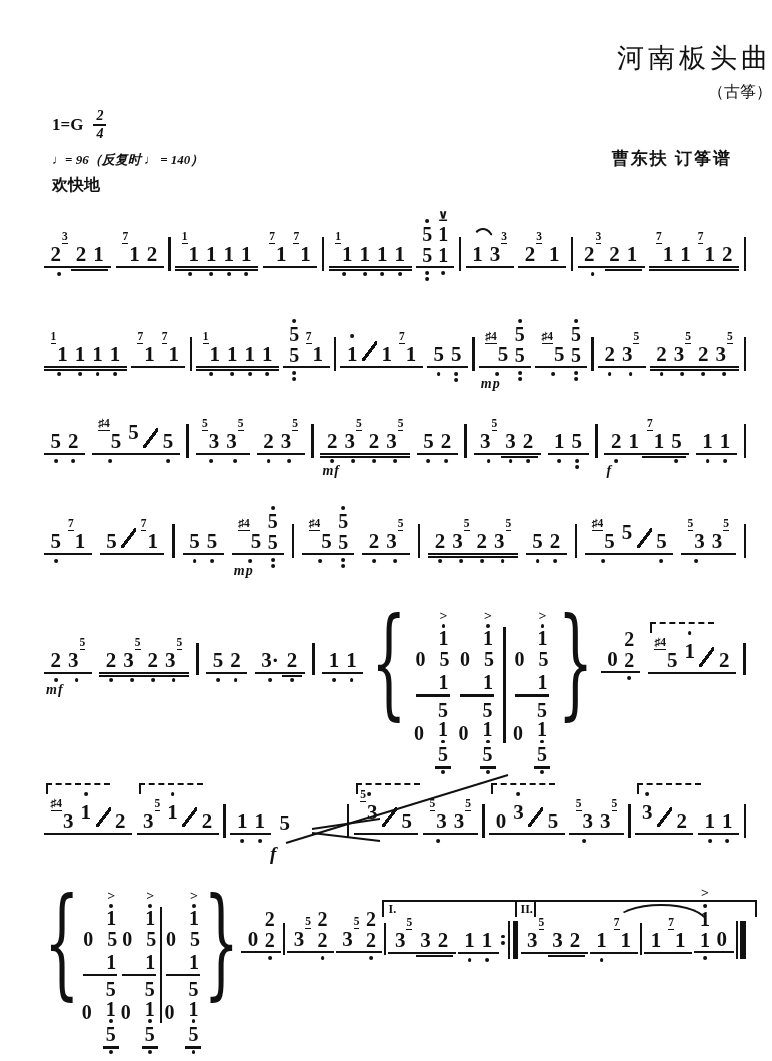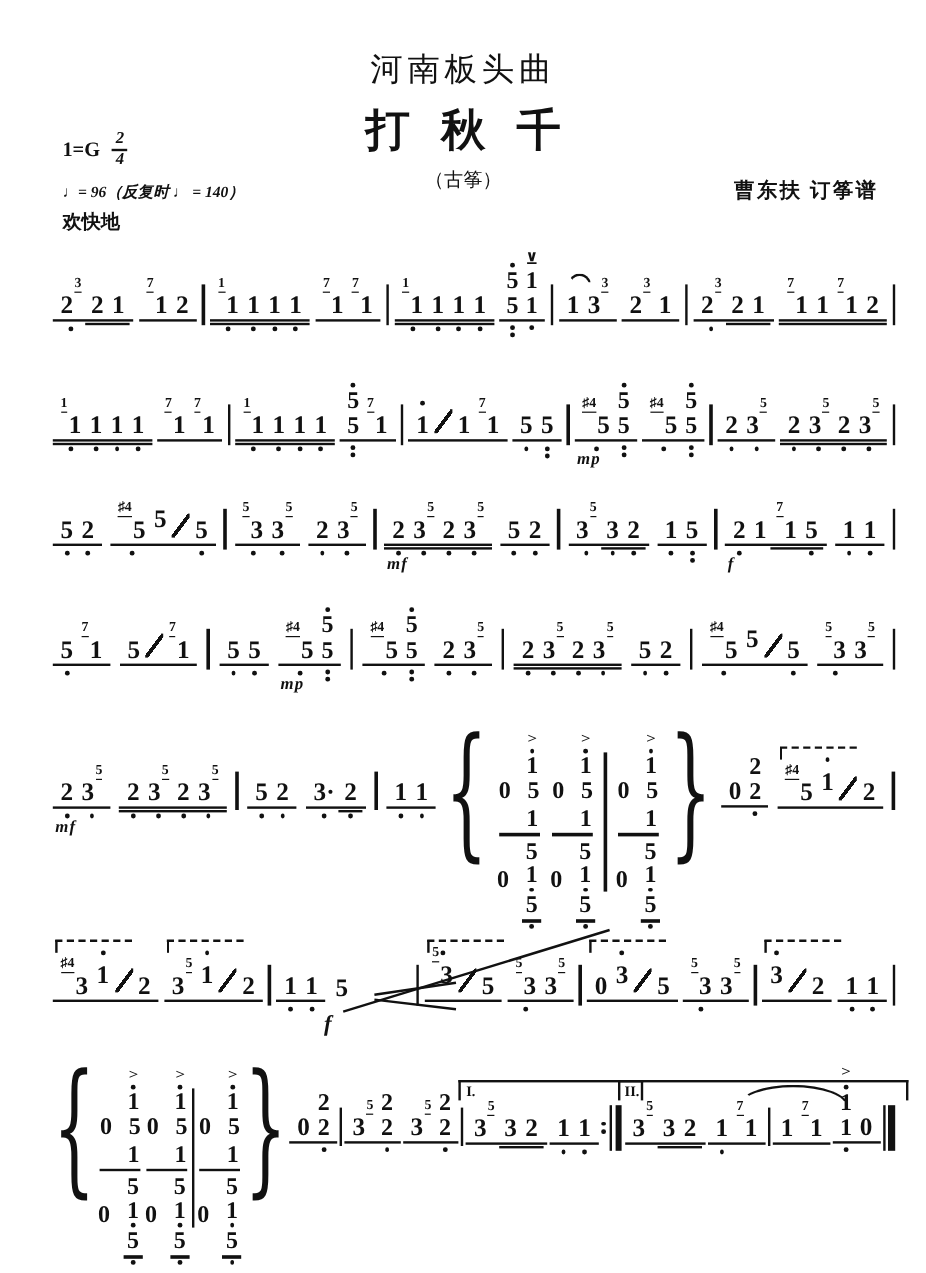--- a/index.html
+++ b/index.html
@@ -1,19 +1,19 @@
 <!DOCTYPE html>
 <html><head>
 <meta charset="utf-8">
 <style>
   html,body{margin:0;padding:0;background:#e8e8e8;}
   .page{position:relative;width:772px;height:1061px;background:#fff;margin:0 auto;overflow:hidden;
         font-family:"Liberation Serif",serif;color:#111;}
   
-  .hd{position:absolute;top:0;left:0;right:0;text-align:center;}
+  .hd{position:absolute;top:0;left:0;right:0;text-align:right;}
   .genre{margin-top:40px;font-size:27px;letter-spacing:4px;}
   .title{margin-top:8px;font-size:37px;font-weight:bold;letter-spacing:26px;text-indent:26px;}
   .sub{margin-top:6px;font-size:16px;}
   .meta{position:absolute;left:52px;right:40px;top:109px;font-size:16px;}
   .keyrow{display:flex;align-items:center;gap:10px;font-weight:bold;font-size:17px;}
   .frac{display:inline-flex;flex-direction:column;align-items:center;line-height:1;font-size:14px;font-weight:bold;}
   .frac .fb{width:13px;height:1.8px;background:#111;margin:1px 0;}
   .tempo{margin-top:10px;font-style:italic;font-weight:bold;font-size:13px;}
   .mood{margin-top:6px;font-weight:bold;font-size:16px;}
   .credit{position:absolute;right:0;top:38px;font-weight:bold;font-size:17px;letter-spacing:2px;}
@@ -94,21 +94,20 @@
   .fgsvg{position:absolute;left:6px;bottom:-16px;overflow:visible;pointer-events:none;}
   .fgsvg line{stroke:#111;stroke-width:2;}
   .fdyn{position:absolute;top:calc(100% + 8px);left:-6px;font-style:italic;font-weight:bold;font-size:19px;}
 </style>
 </head>
 <body>
 
 <div class="page">
   <div class="hd">
     <div class="genre">河南板头曲</div>
-    <div class="title">打秋千</div>
     <div class="sub">（古筝）</div>
   </div>
   <div class="meta">
     <div class="keyrow">
       <span>1=G</span>
       <span class="frac">
         <i>2</i>
         <i class="fb"></i>
         <i>4</i>
       </span>

